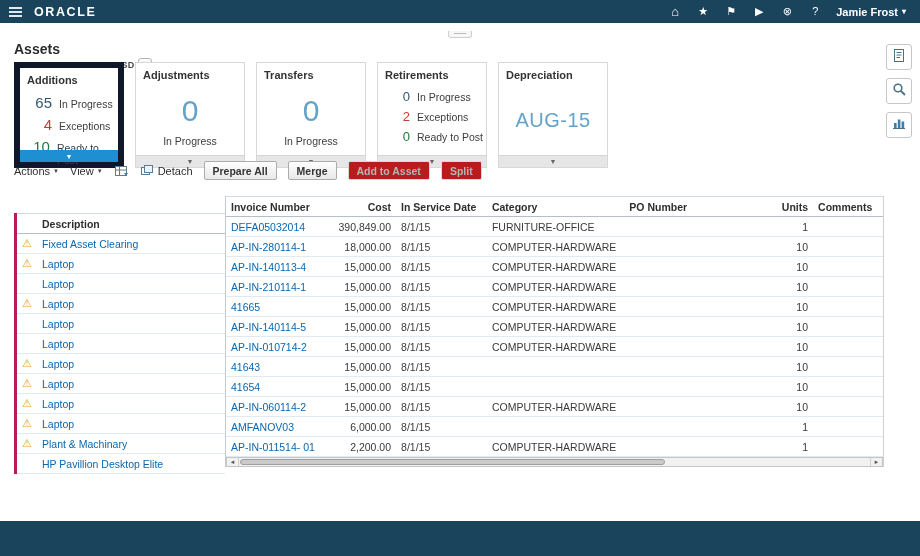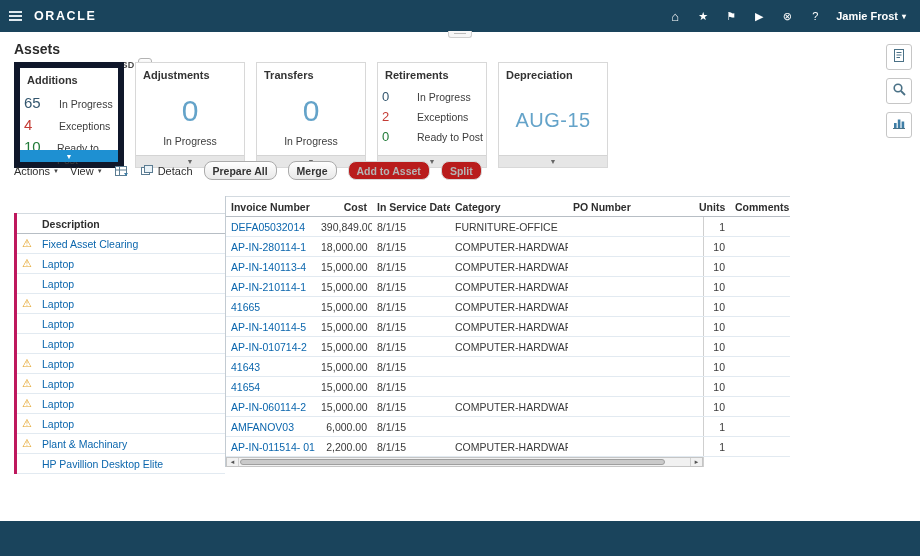--- a/index.html
+++ b/index.html
@@ -1,20 +1,20 @@
 <!DOCTYPE html>
 <html><head>
 <meta charset="utf-8">
 <style>
   *{box-sizing:border-box;margin:0;padding:0}
   html,body{width:920px;height:556px}
   body{font-family:"Liberation Sans",sans-serif;background:#fff;position:relative;overflow:hidden}
 
   
-  .topbar{position:absolute;left:0;top:0;width:920px;height:32px;background:#1a445c;display:flex;align-items:center;color:#fff}
+  .topbar{position:absolute;left:0;top:0;width:920px;height:23px;background:#1a445c;display:flex;align-items:center;color:#fff}
   .hamburger{width:30px;height:21px;display:flex;flex-direction:column;gap:2px;align-items:center;justify-content:center;cursor:pointer}
   .hamburger i{display:block;width:13px;height:2px;background:#dfe9ef}
   .brand{font-weight:bold;font-size:12.5px;letter-spacing:1.6px;margin-left:4px}
   .topbar-right{margin-left:auto;display:flex;align-items:center;gap:14px;padding-right:14px}
   .tb-icon{min-width:14px;text-align:center;font-size:11px;color:#fff;cursor:pointer;line-height:21px}
   .tb-icon.home{font-size:13px}
   .user{font-size:11px;font-weight:bold;display:flex;align-items:center;gap:4px;cursor:pointer}
   .user .ucaret{font-size:8px}
 
   
@@ -29,45 +29,45 @@
 
   
   .cards{position:absolute;left:14px;top:62px;display:flex;gap:11px}
   .card{width:110px;height:106px;border:1px solid #d8d8d8;background:#fff;position:relative;cursor:pointer}
   .card.selected{border:6px solid #0f172a}
   .card-title{font-size:11px;font-weight:bold;color:#333;padding:6px 7px 2px}
   .card-footer{position:absolute;left:0;right:0;bottom:0;height:12px;background:#e6e6e6;border-top:1px solid #d4d4d4;text-align:center;font-size:7px;color:#666;line-height:11px;cursor:pointer}
   .card.selected .card-footer{background:#1e90d2;border-top-color:#1e90d2;color:#fff}
   .stats{margin-top:6px;display:flex;flex-direction:column;gap:5px;padding-left:4px}
   .stat{display:flex;align-items:baseline}
-  .stat .num{width:28px;text-align:left;margin-right:7px}
+  .stat .num{width:28px;text-align:right;margin-right:7px}
   .stat .lbl{font-size:10.5px;color:#3d3d3d}
   .card-additions .num{font-size:15px}
   .card-retirements .num{font-size:13px}
   .num.progress{color:#33566e}
   .num.exceptions{color:#c43c35}
   .num.ready{color:#217a38}
   .big-wrap{position:absolute;top:24px;left:0;right:0;bottom:14px;display:flex;flex-direction:column;align-items:center;justify-content:center;gap:7px}
   .big-num{font-size:30px;color:#64a3c9}
   .big-lbl{font-size:10.5px;color:#3d3d3d}
   .big-month{font-size:20px;color:#64a3c9;letter-spacing:.5px}
 
   
   .toolbar{position:absolute;left:14px;top:160px;height:21px;display:flex;align-items:center;gap:11px;font-size:11px;color:#2e2e2e}
   .menu{display:flex;align-items:center;gap:3px;cursor:pointer}
   .menu .mcaret{font-size:6px;color:#444}
   .tool-ic{display:flex;align-items:center;cursor:pointer}
   .detach{display:flex;align-items:center;gap:4px;cursor:pointer}
-  .btn{height:19px;padding:0 8px;font-size:10.5px;font-weight:bold;color:#333;background:linear-gradient(#fefefe,#e9e9e9);border:1px solid #ababab;border-radius:8px;cursor:pointer;font-family:"Liberation Sans",sans-serif}
+  .btn{height:19px;padding:0 8px;font-size:10.5px;font-weight:bold;color:#333;background:linear-gradient(#fefefe,#e9e9e9);border:1px solid #ababab;border-radius:2px;cursor:pointer;font-family:"Liberation Sans",sans-serif}
   .btn.disabled{color:#b5b5b5;background:#b91c1c;border-color:#d9d9d9;cursor:default}
 
   
   .grid{position:absolute;left:14px;top:196px;width:775px}
   .pane-left{position:absolute;left:0;top:17px;width:211px;border-left:3px solid #be185d}
-  .pane-right{position:absolute;left:211px;top:0;width:479px;border-left:1px solid #c3cbd2;border-right:1px solid #cfcfcf}
+  .pane-right{position:absolute;left:211px;top:0;width:659px;border-left:1px solid #c3cbd2;border-right:1px solid #cfcfcf}
   table{border-collapse:collapse;table-layout:fixed;width:100%}
   th{font-size:10.5px;font-weight:bold;color:#2e2e2e;text-align:left;height:20px;padding:0 5px;border-top:1px solid #d3dae0;border-bottom:1px solid #b7bec5;background:#fff;white-space:nowrap;overflow:hidden;cursor:pointer}
   td{font-size:10.5px;color:#3a3a3a;height:20px;padding:0 5px;border-bottom:1px solid #e2eaf1;white-space:nowrap;overflow:hidden}
   td.link{color:#0b66ad;cursor:pointer}
   .ta-r{text-align:right}
   .icon-cell{text-align:center;padding:0 2px}
   .warn{color:#e3a225;font-size:11px}
 
   
   .hscroll{position:relative;height:10px;border:1px solid #c5c5c5;background:#f1f1f1;cursor:pointer}

